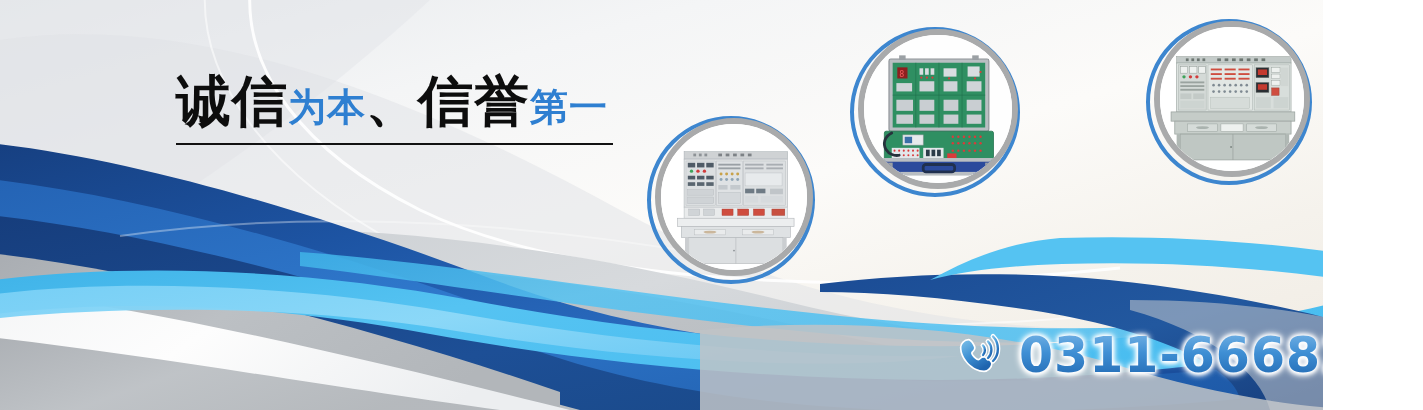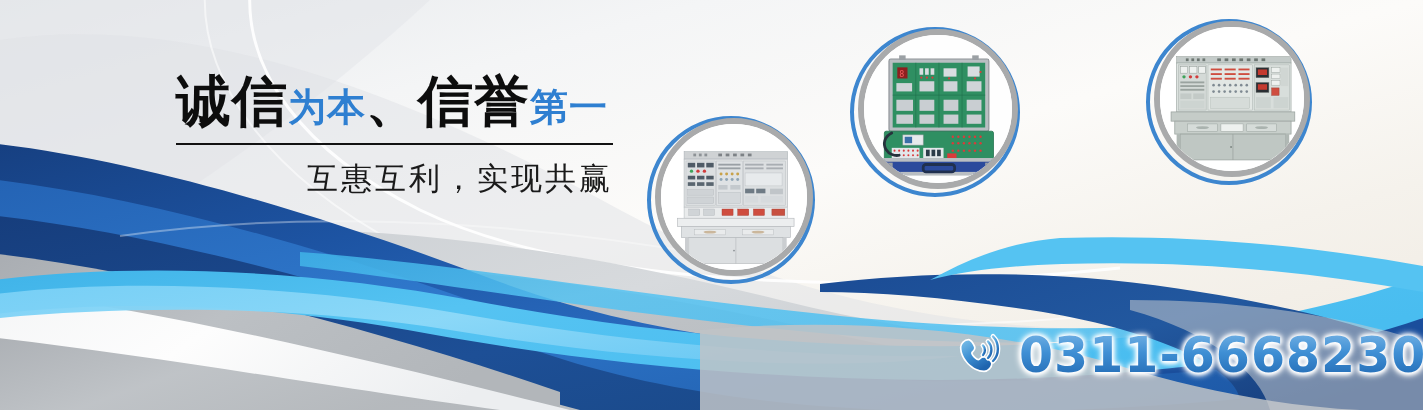--- a/index.html
+++ b/index.html
@@ -1,22 +1,23 @@
 <!DOCTYPE html>
 <html><head>
 <meta charset="utf-8">
 <style>
   html,body{margin:0;padding:0;background:#fff;}
   body{font-family:"DejaVu Sans","Liberation Sans",sans-serif;}
 
   #banner{
     position:relative;
-    width:1423px;height:410px;
+    width:1294px;height:410px;
     overflow:hidden;
     background:linear-gradient(120deg,#e9ecef 0%,#f2f4f6 18%,#fbfbfa 42%,#f6f4f0 62%,#f3efe9 78%,#efeae2 100%);
+    padding-left:29px;
   }
 
   
   #bg-art{position:absolute;inset:0;width:1423px;height:410px;display:block;}
 
   
   #slogan{
     position:absolute;left:176px;top:74px;width:446px;
   }
   .headline{
@@ -194,21 +195,20 @@
 
     <path d="M120,236 C330,206 560,224 780,268" fill="none" stroke="#ffffff" stroke-width="2" opacity="0.35"></path>
   </svg>
 
   <div id="slogan">
     <div class="headline"><span class="hl-big">诚信</span><span class="hl-sm">为本</span><span class="hl-dot">、</span><span class="hl-big">信誉</span><span class="hl-sm">第一</span></div>
   </div>
 
   <div id="divider"></div>
 
-  <div id="subslogan">互惠互利，实现共赢</div>
 
   <div class="pcircle" style="left:646px;top:115px;width:170px;height:170px;">
     <svg class="ring-blue" viewBox="0 0 170 170">
       <circle cx="85" cy="85" r="82" fill="none" stroke="#3d86cf" stroke-width="4"></circle>
     </svg>
     <div class="ring-gray" style="left:9px;top:3px;width:158px;height:158px;">
       <svg class="photo" viewBox="0 0 158 158">
         <rect x="0" y="0" width="158" height="158" fill="#ffffff"></rect>
 
         <rect x="25" y="30" width="112" height="8" fill="#cfd2d4" stroke="#aab0b4" stroke-width="0.6"></rect>

